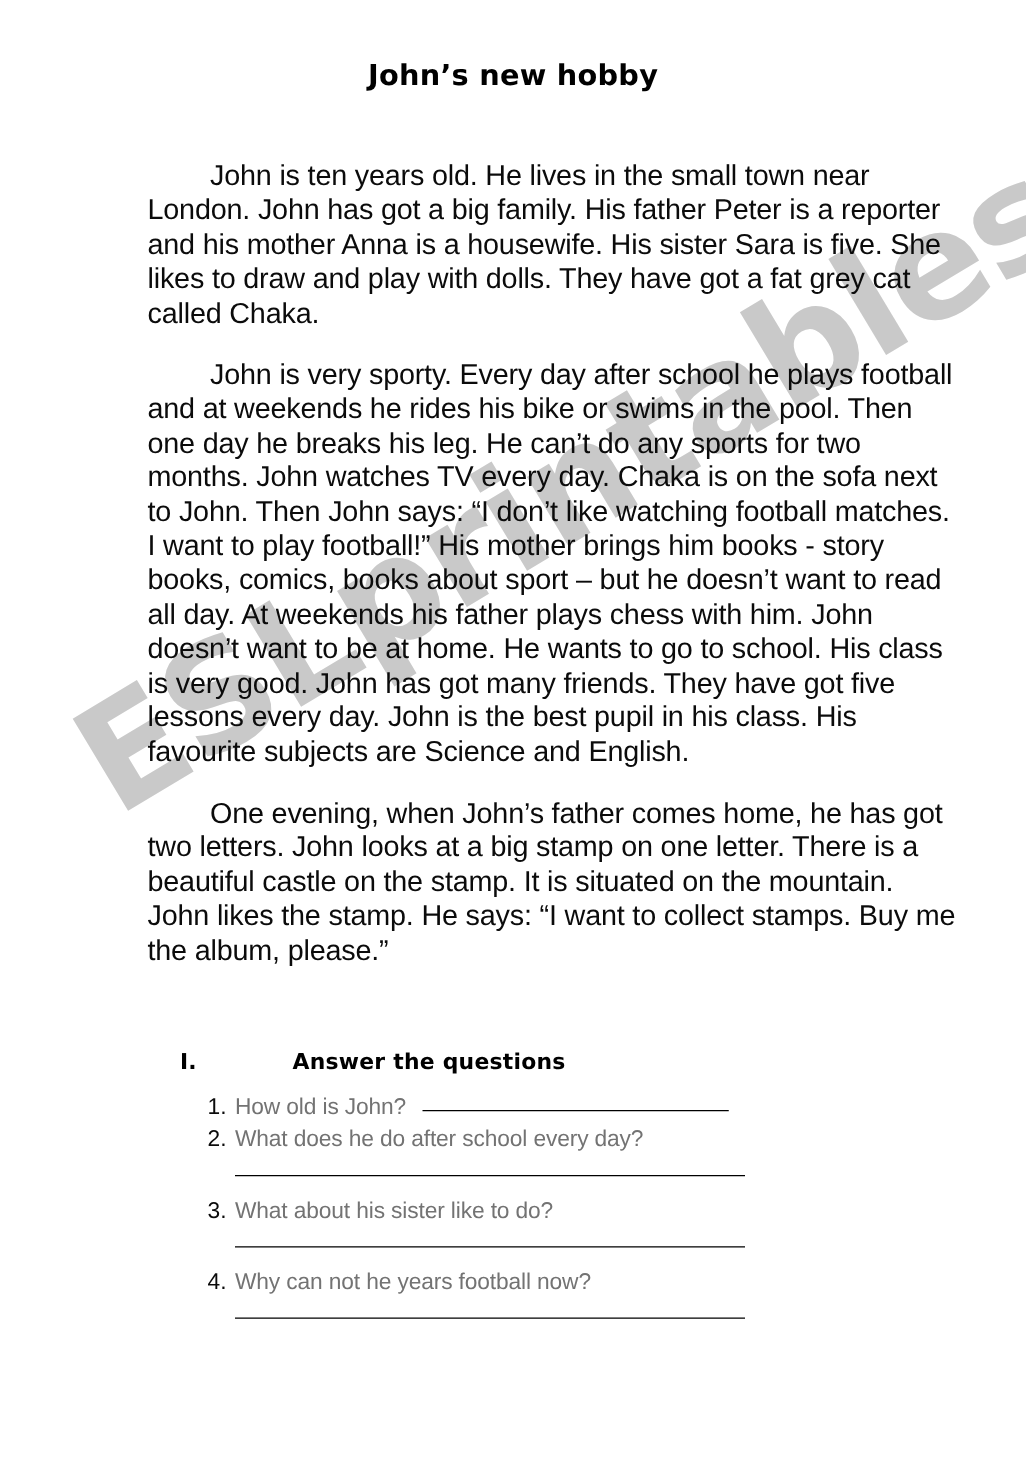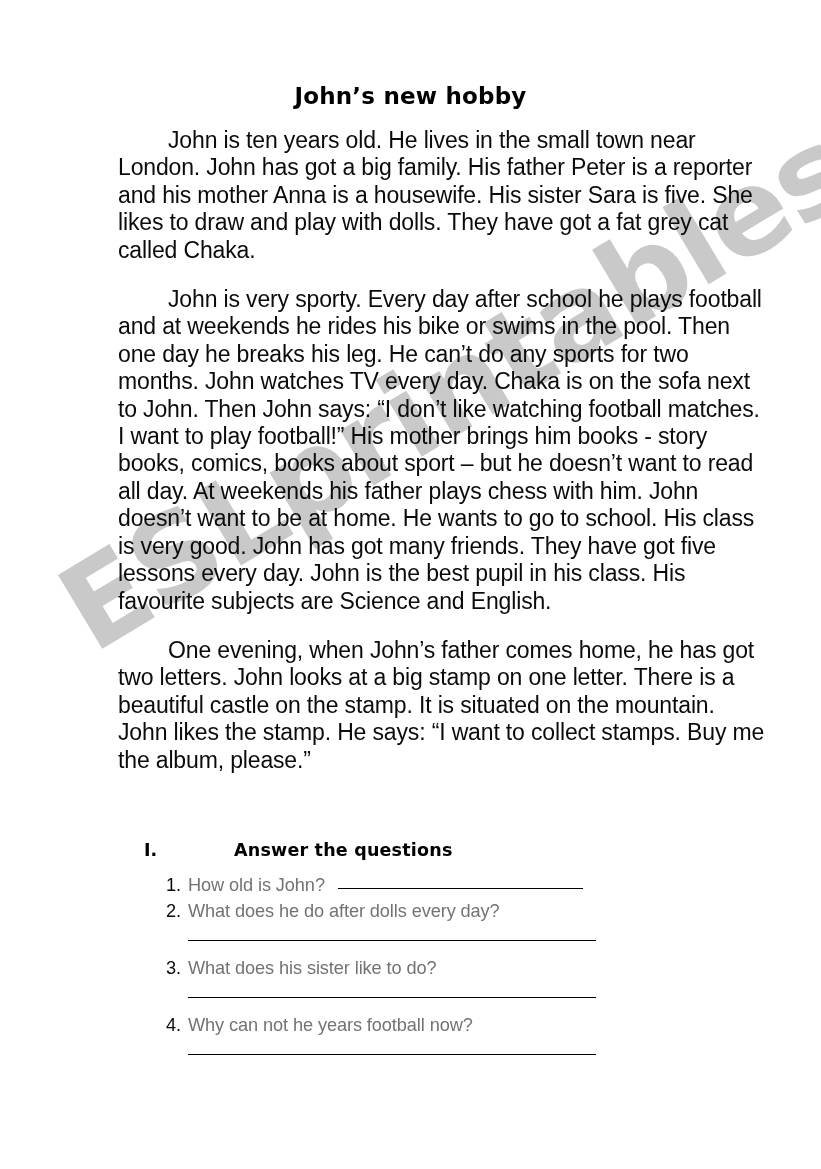--- a/index.html
+++ b/index.html
@@ -46,21 +46,21 @@
   
   #content {
     position: absolute;
     left: 0; top: 0;
     width: 821px;
     z-index: 10;
   }
 
   .doc-title {
     margin: 0;
-    padding: 83px 0 0 0;
+    padding: 48px 0 0 0;
     text-align: center;
     font-family: "DejaVu Sans", sans-serif;
     font-weight: bold;
     font-size: 23px;
     letter-spacing: 0.2px;
     color: #000;
   }
 
   .body-block {
     margin: 0;
@@ -183,29 +183,29 @@
           <span class="q-number">1.</span>
           <span class="q-row">
             <span class="q-text">How old is John?</span>
             <span class="rule-inline" style="width:245px;"></span>
           </span>
         </li>
 
         <li>
           <span class="q-number">2.</span>
           <span class="q-row">
-            <span class="q-text">What does he do after dolls every day?</span>
+            <span class="q-text">What does he do after school every day?</span>
           </span>
           <span class="rule-block" style="width:408px;"></span>
         </li>
 
         <li>
           <span class="q-number">3.</span>
           <span class="q-row">
-            <span class="q-text">What does his sister like to do?</span>
+            <span class="q-text">What about his sister like to do?</span>
           </span>
           <span class="rule-block" style="width:408px;"></span>
         </li>
 
         <li>
           <span class="q-number">4.</span>
           <span class="q-row">
             <span class="q-text">Why can not he years football now?</span>
           </span>
           <span class="rule-block" style="width:408px;"></span>

